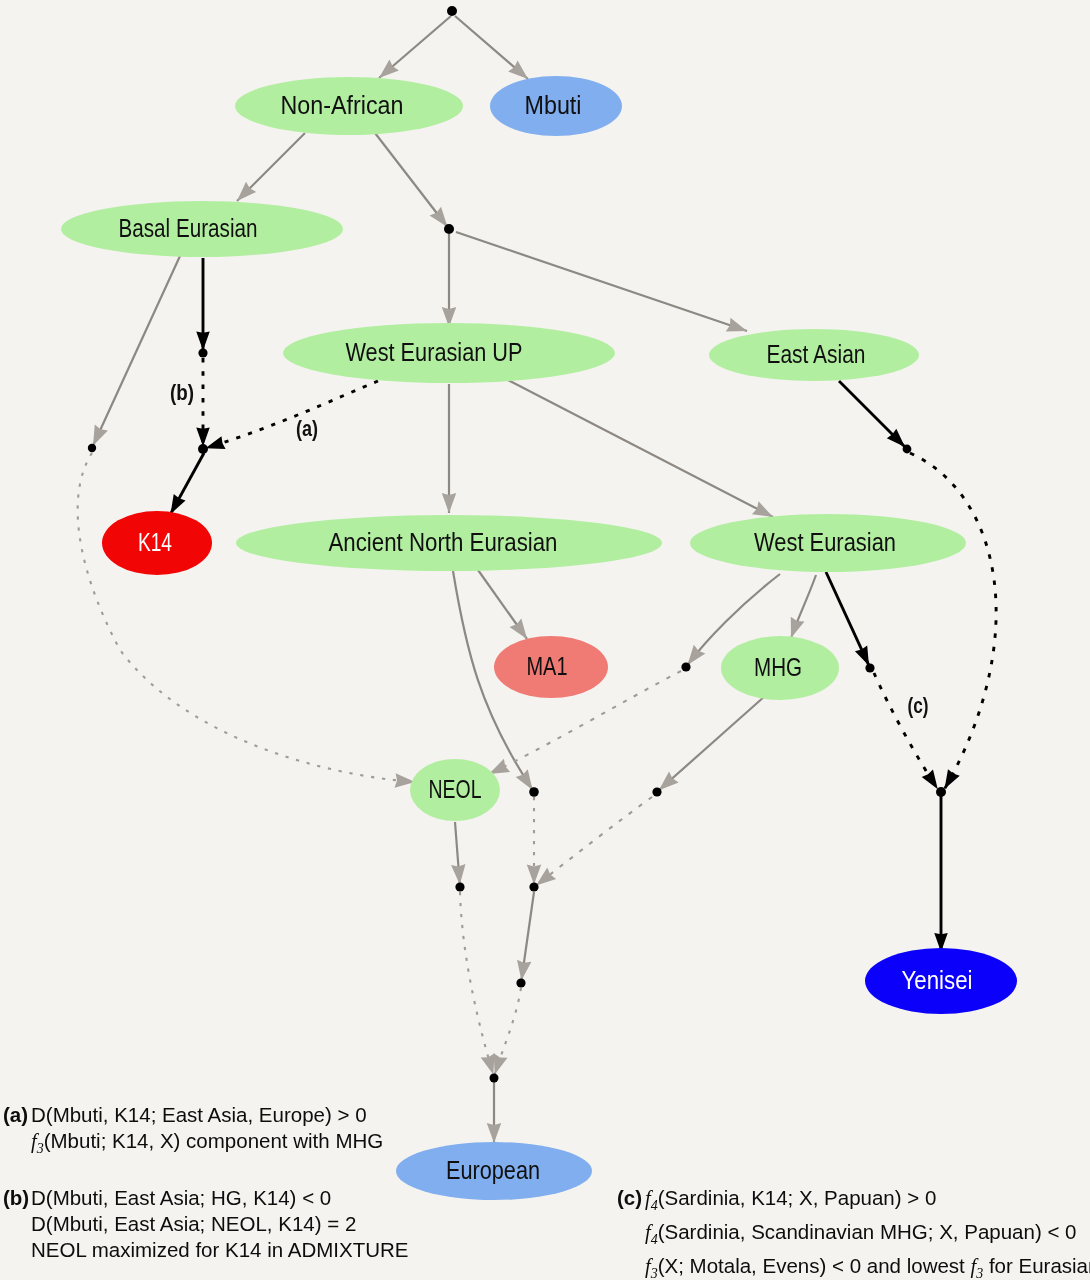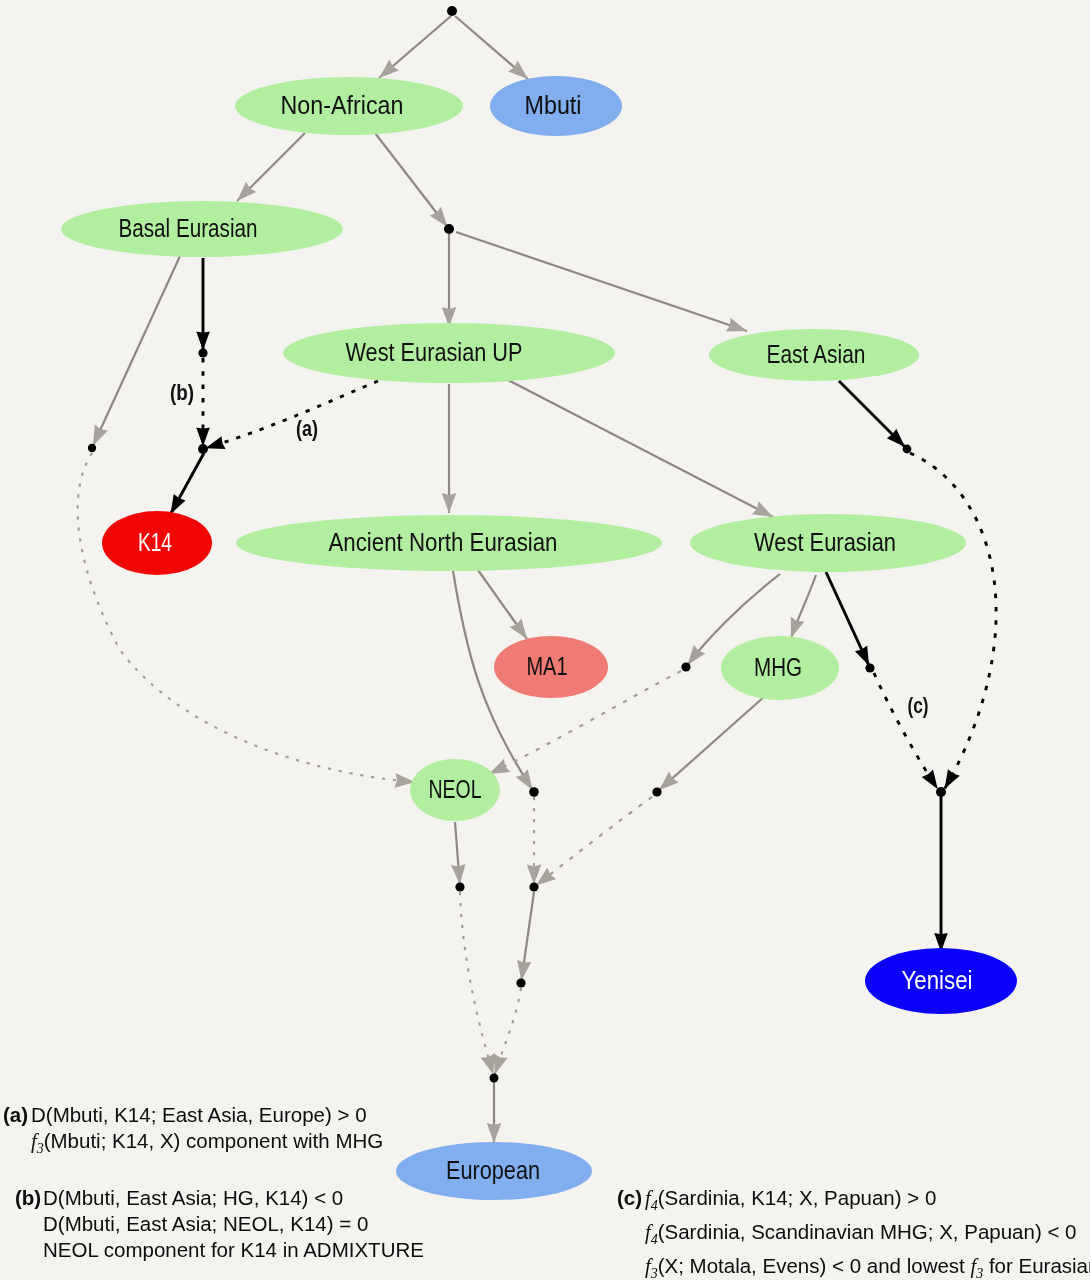--- a/index.html
+++ b/index.html
@@ -10,21 +10,21 @@
   svg.graph{position:absolute;left:0;top:0;width:1090px;height:1280px;}
   .nodelabel{font-family:"Liberation Sans",sans-serif;text-anchor:middle;dominant-baseline:central;}
   .elabel{font-family:"Liberation Sans",sans-serif;font-weight:bold;font-size:22px;fill:#111;}
   .legend-block{position:absolute;font-family:"Liberation Sans",sans-serif;
                 font-size:20.5px;color:#0d0d0d;line-height:26px;white-space:nowrap;}
   .legend-block .tag{font-weight:bold;display:inline-block;}
   .legend-block .ln{display:block;}
   .it{font-style:italic;font-family:"Liberation Serif",serif;}
     .sub{font-size:14px;vertical-align:-0.34em;font-family:"Liberation Serif",serif;font-style:italic;}
   #legend-a{left:3px;top:1102px;}
-  #legend-b{left:15px;top:1185px;}
+  #legend-b{left:3px;top:1185px;}
   #legend-c{left:617px;top:1185px;}
 </style>
 </head>
 <body>
 
 <div id="stage">
   <svg class="graph" viewBox="0 0 1090 1280">
     <g id="edges">
         <path d="M 451,16 L 379,78" fill="none" stroke="#8d8882" stroke-width="2.2" stroke-linecap="butt"></path>
         <path d="M 455,16 L 528,79" fill="none" stroke="#8d8882" stroke-width="2.2" stroke-linecap="butt"></path>
@@ -146,21 +146,21 @@
         <text class="elabel" x="918" y="713" text-anchor="middle" textLength="21" lengthAdjust="spacingAndGlyphs">(c)</text>
       </g>
   </svg>
 
   <div class="legend-block" id="legend-a">
       <span class="ln"><span class="tag" style="width: 28px;">(a)</span><span>D(Mbuti, K14; East Asia, Europe) &gt; 0</span></span>
       <span class="ln"><span class="tag" style="width: 28px;">&nbsp;</span><span class="it">f</span><span class="sub">3</span><span>(Mbuti; K14, X) component with MHG</span></span>
     </div>
   <div class="legend-block" id="legend-b">
       <span class="ln"><span class="tag" style="width: 28px;">(b)</span><span>D(Mbuti, East Asia; HG, K14) &lt; 0</span></span>
-      <span class="ln"><span class="tag" style="width: 28px;">&nbsp;</span><span>D(Mbuti, East Asia; NEOL, K14) = 0</span></span>
-      <span class="ln"><span class="tag" style="width: 28px;">&nbsp;</span><span>NEOL component for K14 in ADMIXTURE</span></span>
+      <span class="ln"><span class="tag" style="width: 28px;">&nbsp;</span><span>D(Mbuti, East Asia; NEOL, K14) = 2</span></span>
+      <span class="ln"><span class="tag" style="width: 28px;">&nbsp;</span><span>NEOL maximized for K14 in ADMIXTURE</span></span>
     </div>
   <div class="legend-block" id="legend-c">
       <span class="ln"><span class="tag" style="width: 28px;">(c)</span><span class="it">f</span><span class="sub">4</span><span>(Sardinia, K14; X, Papuan) &gt; 0</span></span>
       <span class="ln"><span class="tag" style="width: 28px;">&nbsp;</span><span class="it">f</span><span class="sub">4</span><span>(Sardinia, Scandinavian MHG; X, Papuan) &lt; 0</span></span>
       <span class="ln"><span class="tag" style="width: 28px;">&nbsp;</span><span class="it">f</span><span class="sub">3</span><span>(X; Motala, Evens) &lt; 0 and lowest </span><span class="it">f</span><span class="sub">3</span><span> for Eurasian</span></span>
     </div>
 </div>
 
 </body></html>

